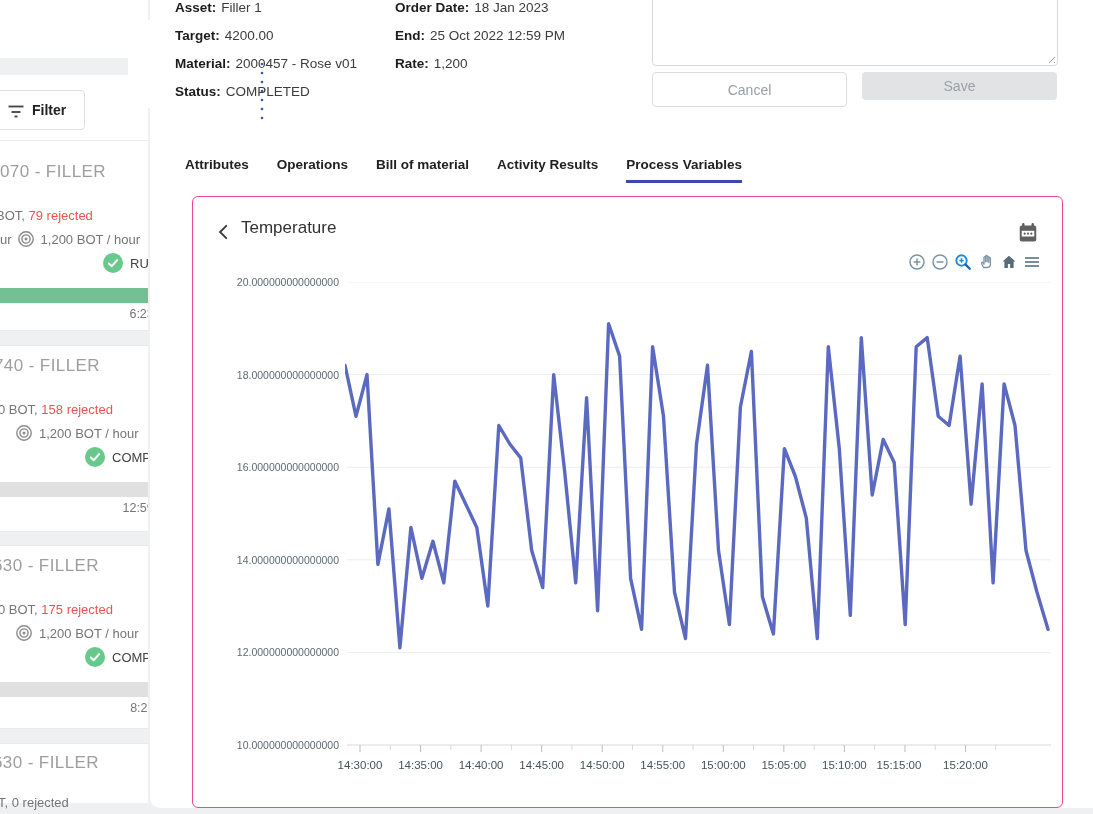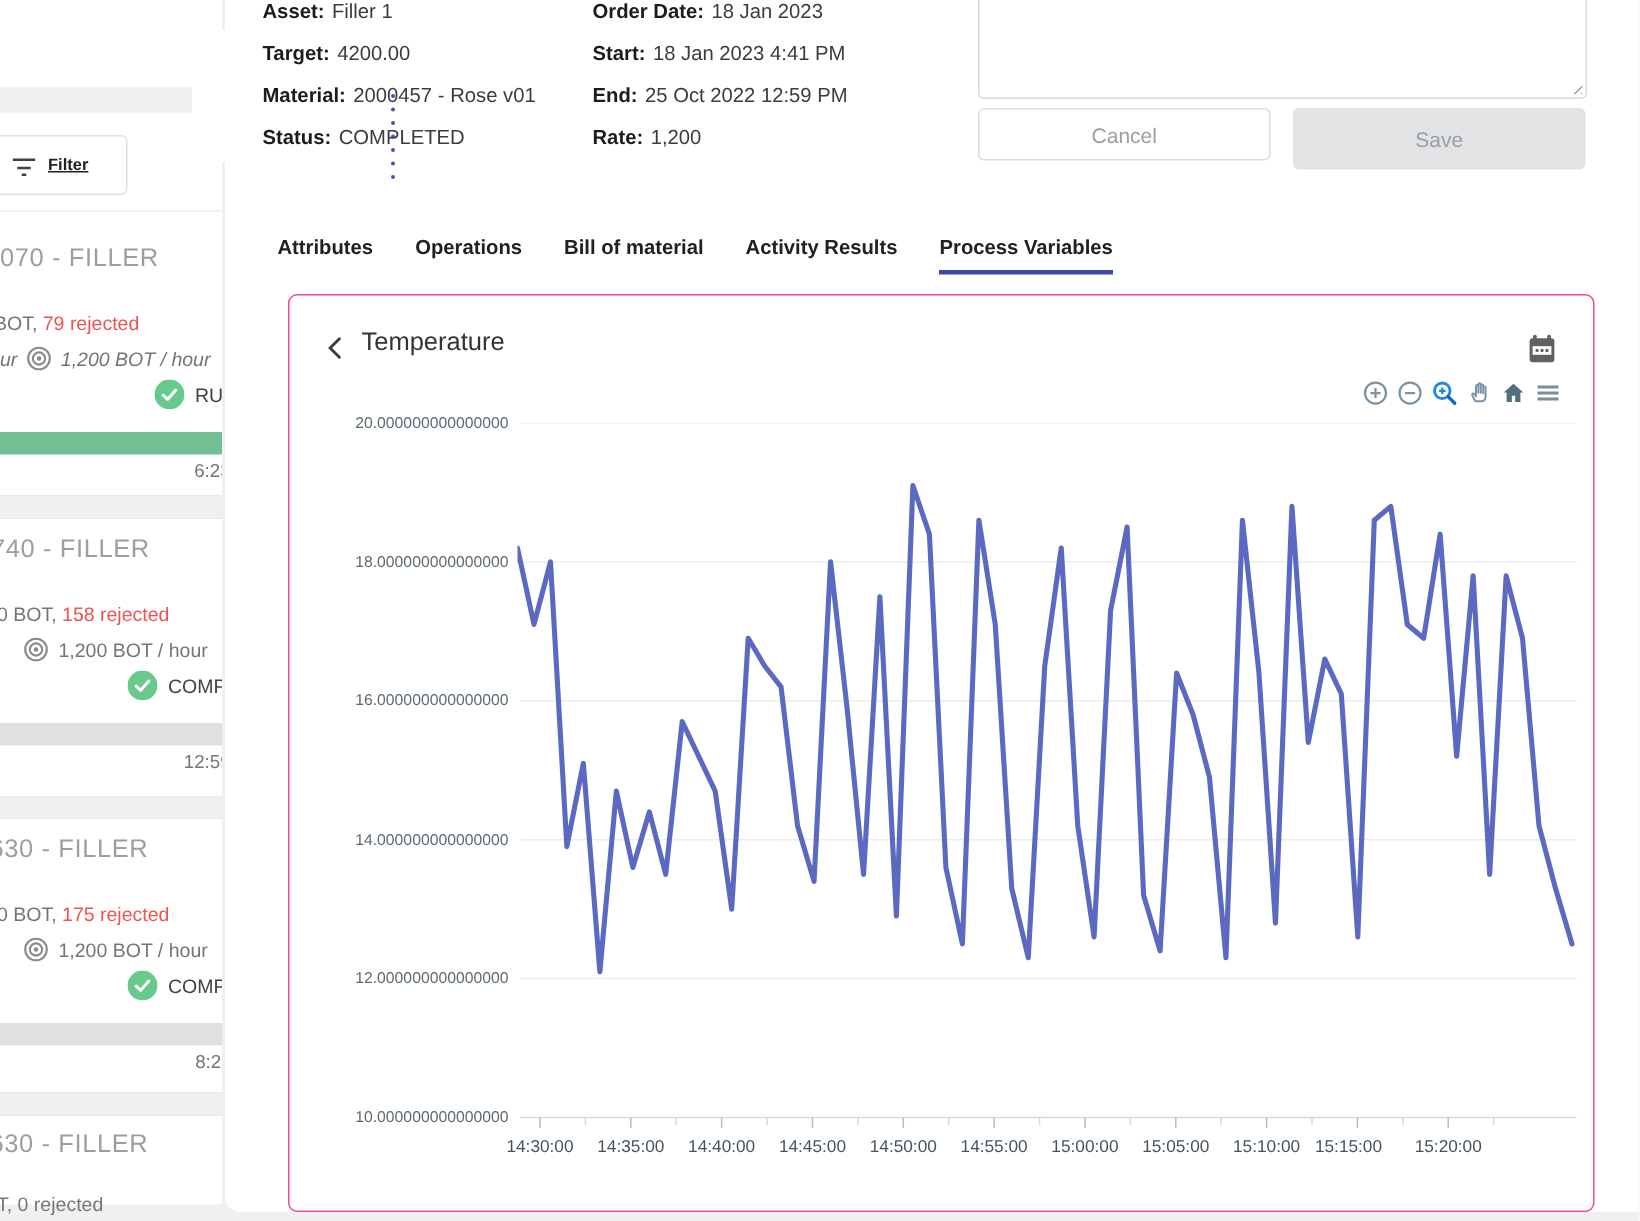--- a/index.html
+++ b/index.html
@@ -9,21 +9,21 @@
   .abs{position:absolute;}
 
   
   #sidebar{left:0;top:0;width:148px;height:814px;overflow:hidden;}
   #sb-top{left:0;top:0;width:148px;height:58px;background:#fff;}
   #sb-main{left:0;top:75px;width:148px;height:728px;background:#fff;}
   .sb-gap{left:0;width:148px;background:#eef0f2;border-top:1px solid #e9eaec;border-bottom:1px solid #e9eaec;}
   #filter-btn{left:-16px;top:90px;width:99px;height:38px;background:#fff;border:1px solid #e0e0e0;
       border-radius:4px;display:flex;align-items:center;cursor:pointer;}
   #filter-btn svg{margin-left:22px;}
-  #filter-label{margin-left:7px;font-size:11px;font-weight:bold;color:#212121;text-decoration:underline;}
+  #filter-label{margin-left:7px;font-size:14px;font-weight:bold;color:#212121;}
   #sb-divider{left:0;top:140px;width:148px;height:1px;background:#ededed;}
   .wo-card{left:0;width:160px;height:170px;}
   .wo-title{position:absolute;top:0;font-size:17px;color:#9e9e9e;letter-spacing:.4px;white-space:nowrap;}
   .wo-rej{position:absolute;top:46px;font-size:13px;color:#757575;white-space:nowrap;}
   .wo-rej .alert{color:#ef5350;margin-top:40px;}
   .wo-rate{position:absolute;top:68px;display:flex;align-items:center;font-size:13px;color:#757575;white-space:nowrap;}
   .wo-rate svg{margin:0 6px 0 5px;}
   .wo-status{position:absolute;top:91px;display:flex;align-items:center;font-size:13px;color:#424242;white-space:nowrap;}
   .wo-status svg{margin-right:7px;}
   .wo-bar{position:absolute;top:126px;left:0;width:148px;height:15px;}
@@ -41,21 +41,21 @@
   .drow b{color:#1c1c1c;margin-right:5px;}
 
   #notes-box{left:652px;top:-26px;width:406px;height:92px;}
   #notes-input{width:100%;height:100%;box-sizing:border-box;border:1px solid #d9d9d9;border-radius:4px;
       resize:none;background:#fff;outline:none;font-family:"Liberation Sans",sans-serif;}
   #notes-grip{right:3px;bottom:3px;width:10px;height:10px;
       background:repeating-linear-gradient(135deg,transparent 0 2.5px,#9e9e9e 2.5px 3.5px);
       clip-path:polygon(100% 0,100% 100%,0 100%);}
   #cancel-btn{left:652px;top:72px;width:195px;height:35px;background:#fff;border:1px solid #dadce0;
       border-radius:4px;font-size:14px;color:#9aa0a6;font-family:"Liberation Sans",sans-serif;cursor:pointer;}
-  #save-btn{left:862px;top:72px;width:195px;height:41px;background:#e1e3e5;border:none;
+  #save-btn{left:862px;top:72px;width:195px;height:28px;background:#e1e3e5;border:none;
       border-radius:4px;font-size:14px;color:#9aa0a6;font-family:"Liberation Sans",sans-serif;}
 
   #tabs{left:185px;top:157px;display:flex;gap:28px;}
   .tab{font-size:13.5px;font-weight:bold;color:#212121;padding-bottom:8px;border-bottom:3px solid transparent;cursor:pointer;white-space:nowrap;}
   .tab.active{border-bottom-color:#3949ab;text-align:center;}
 
   
   #chart-card{left:192px;top:196px;width:869px;height:610px;background:#fff;
       border:1px solid #ec4899;border-radius:6px;}
   #chart-back{left:22px;top:26px;width:18px;height:18px;cursor:pointer;}
@@ -81,21 +81,21 @@
       <line x1="4.5" y1="10" x2="13.5" y2="10" stroke="#424242" stroke-width="1.8"></line>
       <line x1="7.5" y1="14.5" x2="10.5" y2="14.5" stroke="#424242" stroke-width="1.8"></line>
     </svg>
     <span id="filter-label">Filter</span>
   </div>
   <div id="sb-divider" class="abs"></div>
   <div id="wo-list">
       <div class="wo-card abs" style="top: 162px;">
         <div class="wo-title" style="left: 0px;">070 - FILLER</div>
         <div class="wo-rej" style="left: -4px;"><span>BOT, </span><span class="alert">79 rejected</span></div>
-        <div class="wo-rate" style="left: 0px; font-style: italic;">
+        <div class="wo-rate" style="left: 0px;">
           <span>ur</span>
           <svg width="18" height="18" viewBox="0 0 18 18">
             <circle cx="9" cy="9" r="7.2" fill="none" stroke="#8a8a8a" stroke-width="1.4"></circle>
             <circle cx="9" cy="9" r="4.1" fill="none" stroke="#8a8a8a" stroke-width="1.4"></circle>
             <circle cx="9" cy="9" r="1.5" fill="#8a8a8a"></circle>
           </svg>
           <span>1,200 BOT / hour</span>
         </div>
         <div class="wo-status" style="left: 103px;">
           <svg width="20" height="20" viewBox="0 0 20 20">
@@ -173,21 +173,20 @@
 </div>
 
 <div id="details-left" class="abs dcol">
     <div class="drow"><b>Asset:</b><span>Filler 1</span></div>
     <div class="drow"><b>Target:</b><span>4200.00</span></div>
     <div class="drow"><b>Material:</b><span>2000457 - Rose v01</span></div>
     <div class="drow"><b>Status:</b><span>COMPLETED</span></div>
   </div>
 <div id="details-right" class="abs dcol">
     <div class="drow"><b>Order Date:</b><span>18 Jan 2023</span></div>
-    <div class="drow"><b>Start:</b><span>18 Jan 2023 4:41 PM</span></div>
     <div class="drow"><b>End:</b><span>25 Oct 2022 12:59 PM</span></div>
     <div class="drow"><b>Rate:</b><span>1,200</span></div>
   </div>
 
 <div id="notes-box" class="abs">
   <textarea id="notes-input" style=""></textarea>
   <div id="notes-grip" class="abs"></div>
 </div>
 <button id="cancel-btn" class="abs">Cancel</button>
 <button id="save-btn" class="abs" disabled="">Save</button>

